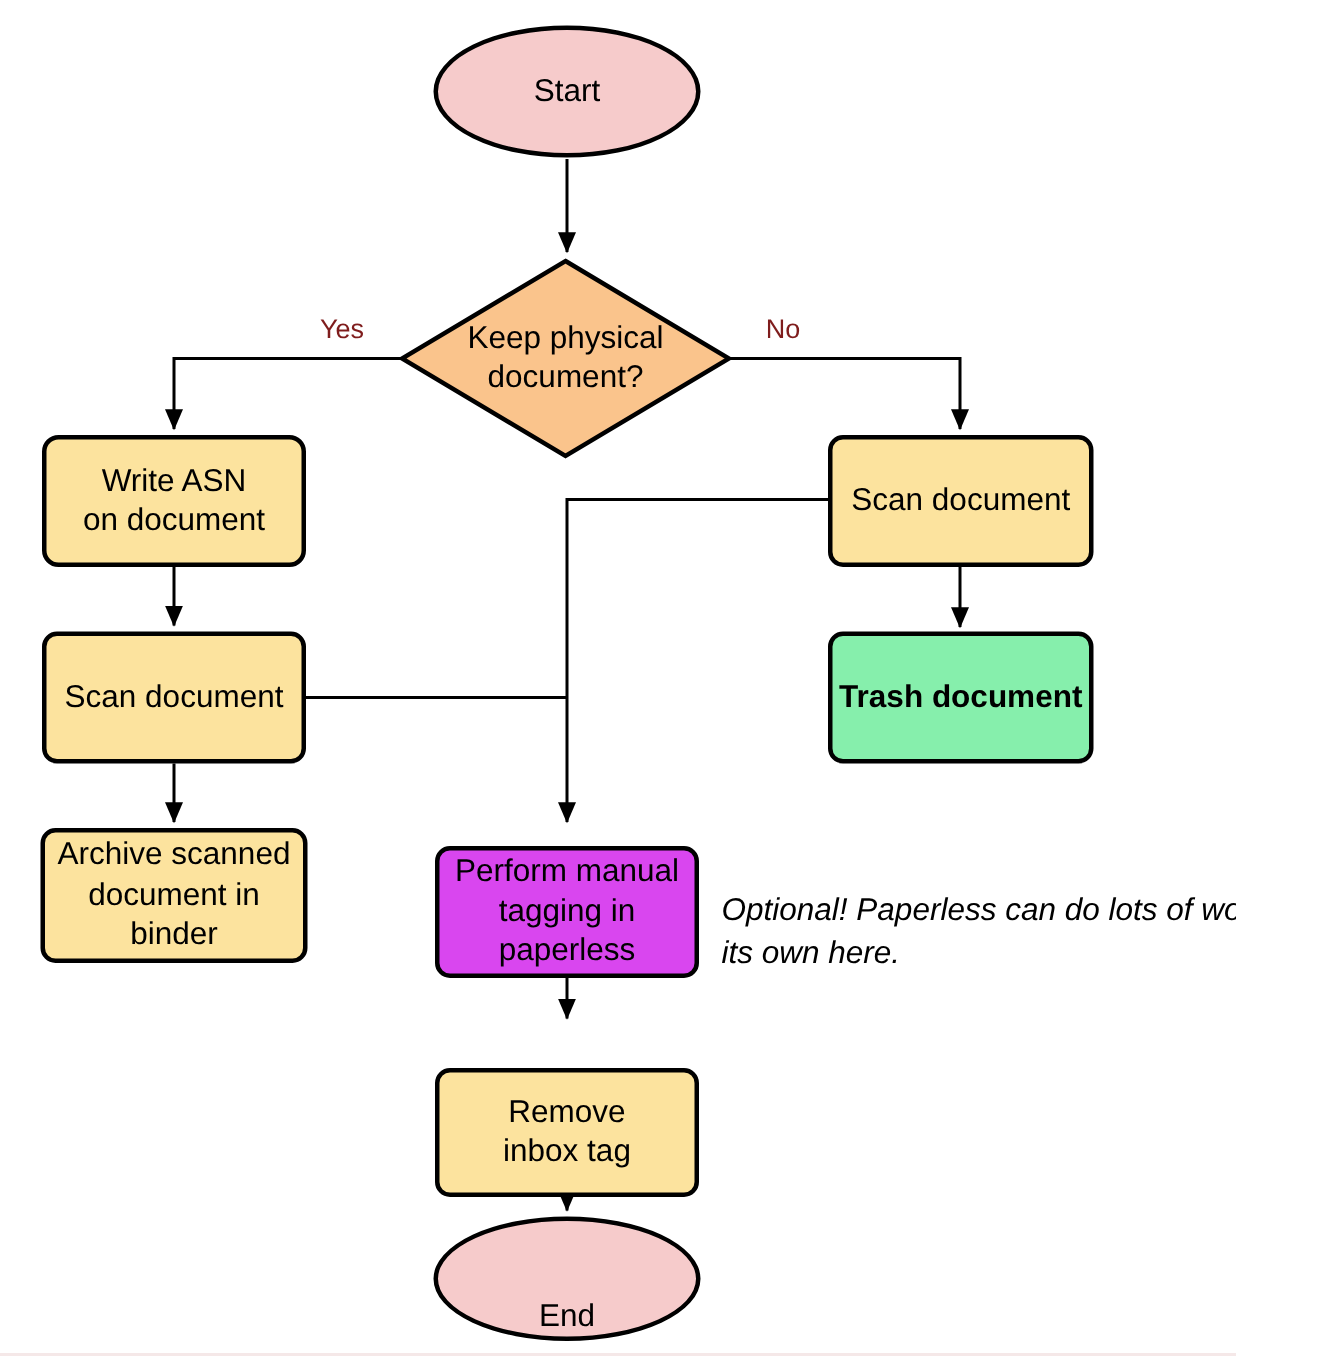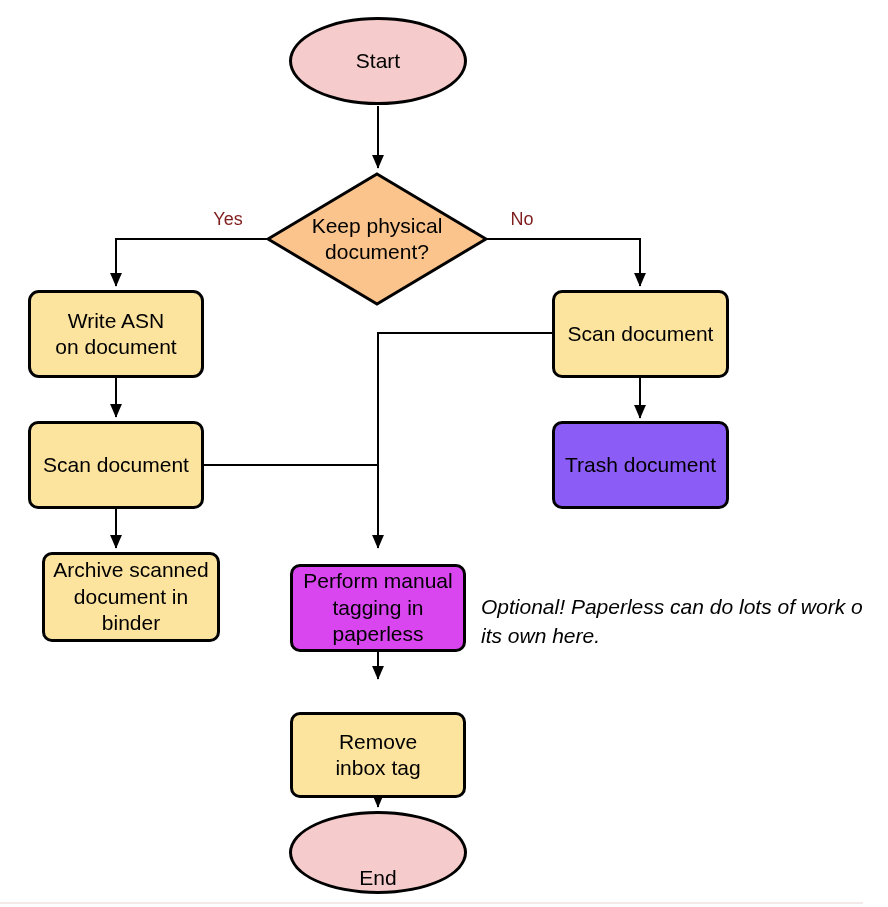--- a/index.html
+++ b/index.html
@@ -7,21 +7,20 @@
     font-family: "Liberation Sans", sans-serif;
     background: #ffffff;
     color: #000000;
   }
   #canvas {
     position: relative;
     width: 824px;
     height: 907px;
     background: #ffffff;
     overflow: hidden;
-    padding-left: 39px;
   }
   #edge-layer {
     position: absolute;
     left: 0; top: 0;
     width: 888px; height: 907px;
     pointer-events: none;
   }
   .edge { fill: none; stroke: #000000; stroke-width: 2; }
   .node {
     position: absolute;
@@ -51,21 +50,21 @@
     position: absolute; inset: 0;
     display: flex; align-items: center; justify-content: center;
     text-align: center; white-space: pre-line;
   }
 
   
   #node-start      { left: 289px; top: 17px;  width: 178px; height: 88px; }
   #node-decision   { left: 266px; top: 172px; width: 222px; height: 134px; }
   #node-write-asn  { left: 28px;  top: 290px; width: 176px; height: 88px; border-radius: 11px; }
   #node-scan-left  { left: 28px;  top: 421px; width: 176px; height: 88px; }
-  #node-archive    { left: 27px;  top: 552px; width: 178px; height: 90px; margin-left: 15px; }
+  #node-archive    { left: 27px;  top: 552px; width: 178px; height: 90px; }
   #node-scan-right { left: 552px; top: 290px; width: 177px; height: 88px; }
   #node-trash      { left: 552px; top: 421px; width: 177px; height: 88px; }
   #node-perform    { left: 290px; top: 552px; width: 176px; height: 88px; }
   #node-remove     { left: 290px; top: 712px; width: 176px; height: 86px; }
   #node-end        { left: 289px; top: 811px; width: 178px; height: 83px; align-items: flex-end; }
 
   .edge-label {
     position: absolute;
     font-size: 18px;
     text-align: center;
@@ -139,21 +138,21 @@
   <div id="node-archive" class="node process" style="background-color: rgb(252, 227, 158);">
     <span>Archive scanned
 document in
 binder</span>
   </div>
 
   <div id="node-scan-right" class="node process" style="background-color: rgb(252, 227, 158);">
     <span>Scan document</span>
   </div>
 
-  <div id="node-trash" class="node process" style="background-color: #8b5cf6;">
+  <div id="node-trash" class="node process" style="background-color: #86efac; font-weight: bold;">
     <span>Trash document</span>
   </div>
 
   <div id="node-perform" class="node process" style="background-color: #d946ef; margin-top: 12px;">
     <span>Perform manual
 tagging in
 paperless</span>
   </div>
 
   <div id="node-remove" class="node process" style="background-color: rgb(252, 227, 158);">

